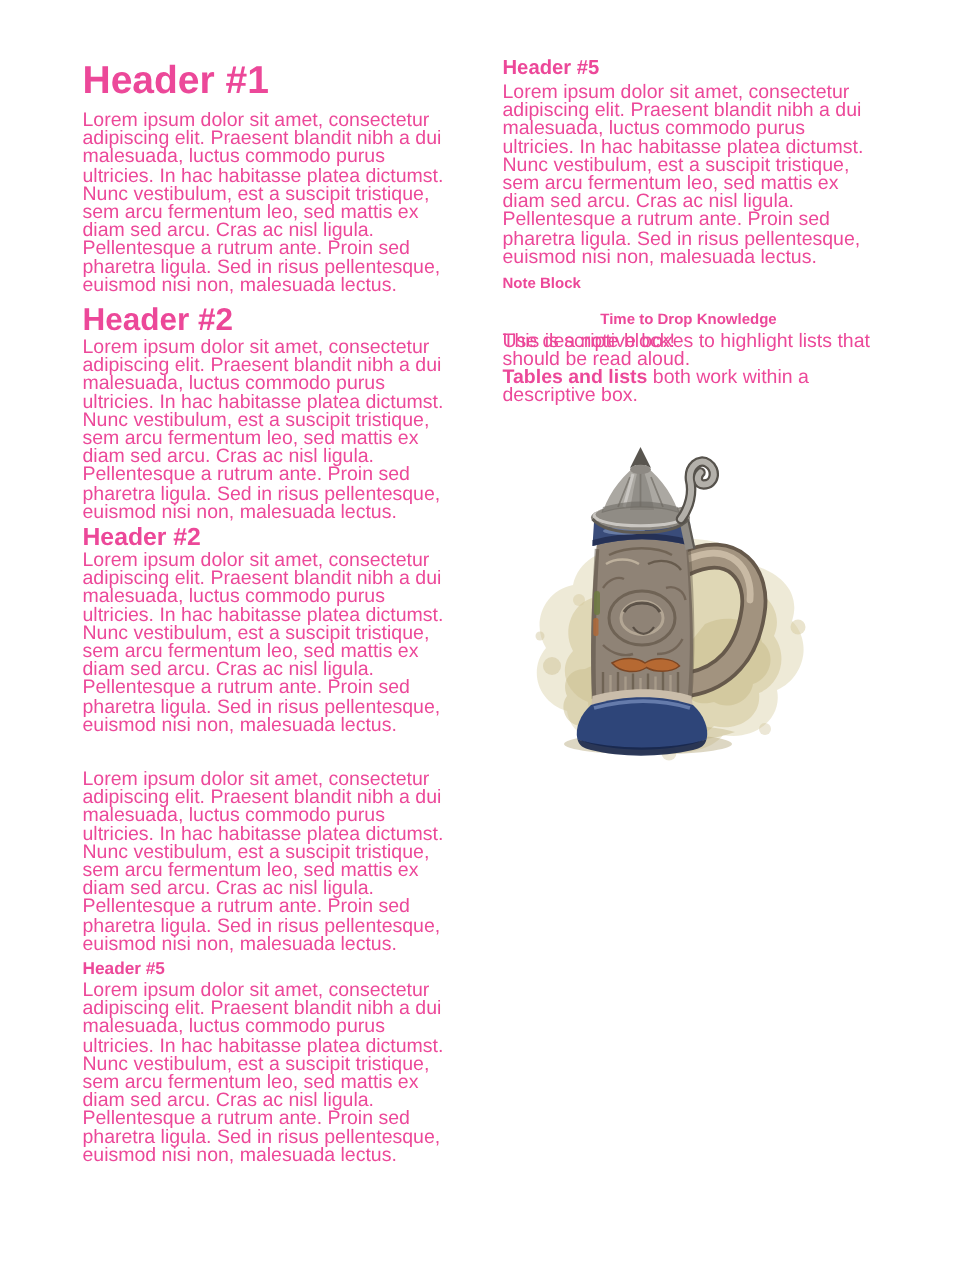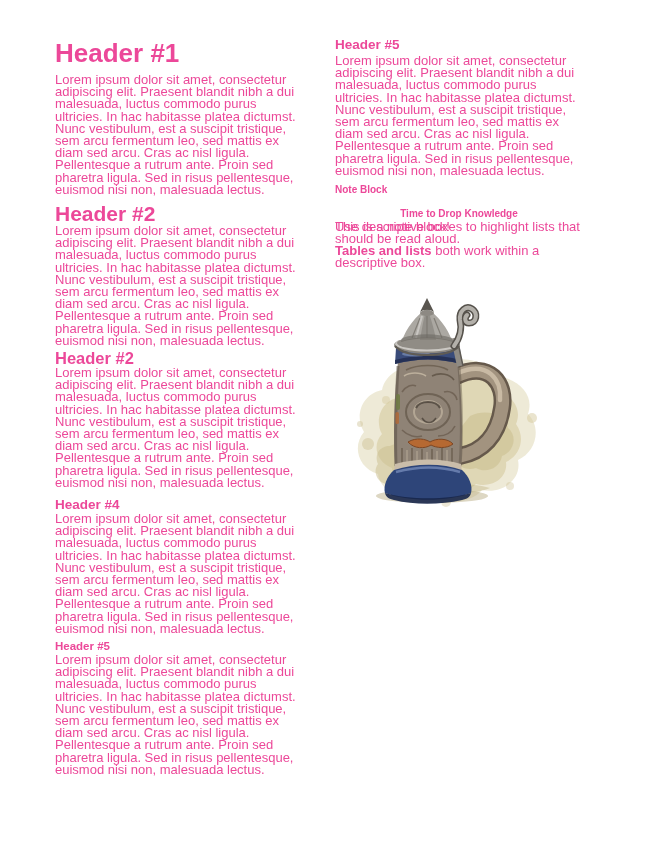--- a/index.html
+++ b/index.html
@@ -28,21 +28,20 @@
 
   <div class="abs col h1" style="left:55px; top:40px;">Header #1</div>
   <div class="abs col body-text" style="left:55px; top:74px;">Lorem ipsum dolor sit amet, consectetur adipiscing elit. Praesent blandit nibh a dui malesuada, luctus commodo purus ultricies. In hac habitasse platea dictumst. Nunc vestibulum, est a suscipit tristique, sem arcu fermentum leo, sed mattis ex diam sed arcu. Cras ac nisl ligula. Pellentesque a rutrum ante. Proin sed pharetra ligula. Sed in risus pellentesque, euismod nisi non, malesuada lectus.</div>
 
   <div class="abs col h2" style="left:55px; top:203px;">Header #2</div>
   <div class="abs col body-text" style="left:55px; top:225px;">Lorem ipsum dolor sit amet, consectetur adipiscing elit. Praesent blandit nibh a dui malesuada, luctus commodo purus ultricies. In hac habitasse platea dictumst. Nunc vestibulum, est a suscipit tristique, sem arcu fermentum leo, sed mattis ex diam sed arcu. Cras ac nisl ligula. Pellentesque a rutrum ante. Proin sed pharetra ligula. Sed in risus pellentesque, euismod nisi non, malesuada lectus.</div>
 
   <div class="abs col h3" style="left:55px; top:350px;">Header #2</div>
   <div class="abs col body-text" style="left:55px; top:367px;">Lorem ipsum dolor sit amet, consectetur adipiscing elit. Praesent blandit nibh a dui malesuada, luctus commodo purus ultricies. In hac habitasse platea dictumst. Nunc vestibulum, est a suscipit tristique, sem arcu fermentum leo, sed mattis ex diam sed arcu. Cras ac nisl ligula. Pellentesque a rutrum ante. Proin sed pharetra ligula. Sed in risus pellentesque, euismod nisi non, malesuada lectus.</div>
 
-  <div class="abs col h4" style="left:55px; top:498px;">Header #4</div>
   <div class="abs col body-text" style="left:55px; top:513px;">Lorem ipsum dolor sit amet, consectetur adipiscing elit. Praesent blandit nibh a dui malesuada, luctus commodo purus ultricies. In hac habitasse platea dictumst. Nunc vestibulum, est a suscipit tristique, sem arcu fermentum leo, sed mattis ex diam sed arcu. Cras ac nisl ligula. Pellentesque a rutrum ante. Proin sed pharetra ligula. Sed in risus pellentesque, euismod nisi non, malesuada lectus.</div>
 
   <div class="abs col h5" style="left:55px; top:641px;">Header #5</div>
   <div class="abs col body-text" style="left:55px; top:654px;">Lorem ipsum dolor sit amet, consectetur adipiscing elit. Praesent blandit nibh a dui malesuada, luctus commodo purus ultricies. In hac habitasse platea dictumst. Nunc vestibulum, est a suscipit tristique, sem arcu fermentum leo, sed mattis ex diam sed arcu. Cras ac nisl ligula. Pellentesque a rutrum ante. Proin sed pharetra ligula. Sed in risus pellentesque, euismod nisi non, malesuada lectus.</div>
 
   <div class="abs col h5r" style="left:335px; top:38px;">Header #5</div>
   <div class="abs col body-text" style="left:335px; top:55px;">Lorem ipsum dolor sit amet, consectetur adipiscing elit. Praesent blandit nibh a dui malesuada, luctus commodo purus ultricies. In hac habitasse platea dictumst. Nunc vestibulum, est a suscipit tristique, sem arcu fermentum leo, sed mattis ex diam sed arcu. Cras ac nisl ligula. Pellentesque a rutrum ante. Proin sed pharetra ligula. Sed in risus pellentesque, euismod nisi non, malesuada lectus.</div>
 
   <div class="abs col h6lab" style="left:335px; top:185px;">Note Block</div>
   <div class="abs col body-text" style="left:335px; top:196px;margin-top:25px;">This is a note block!</div>

